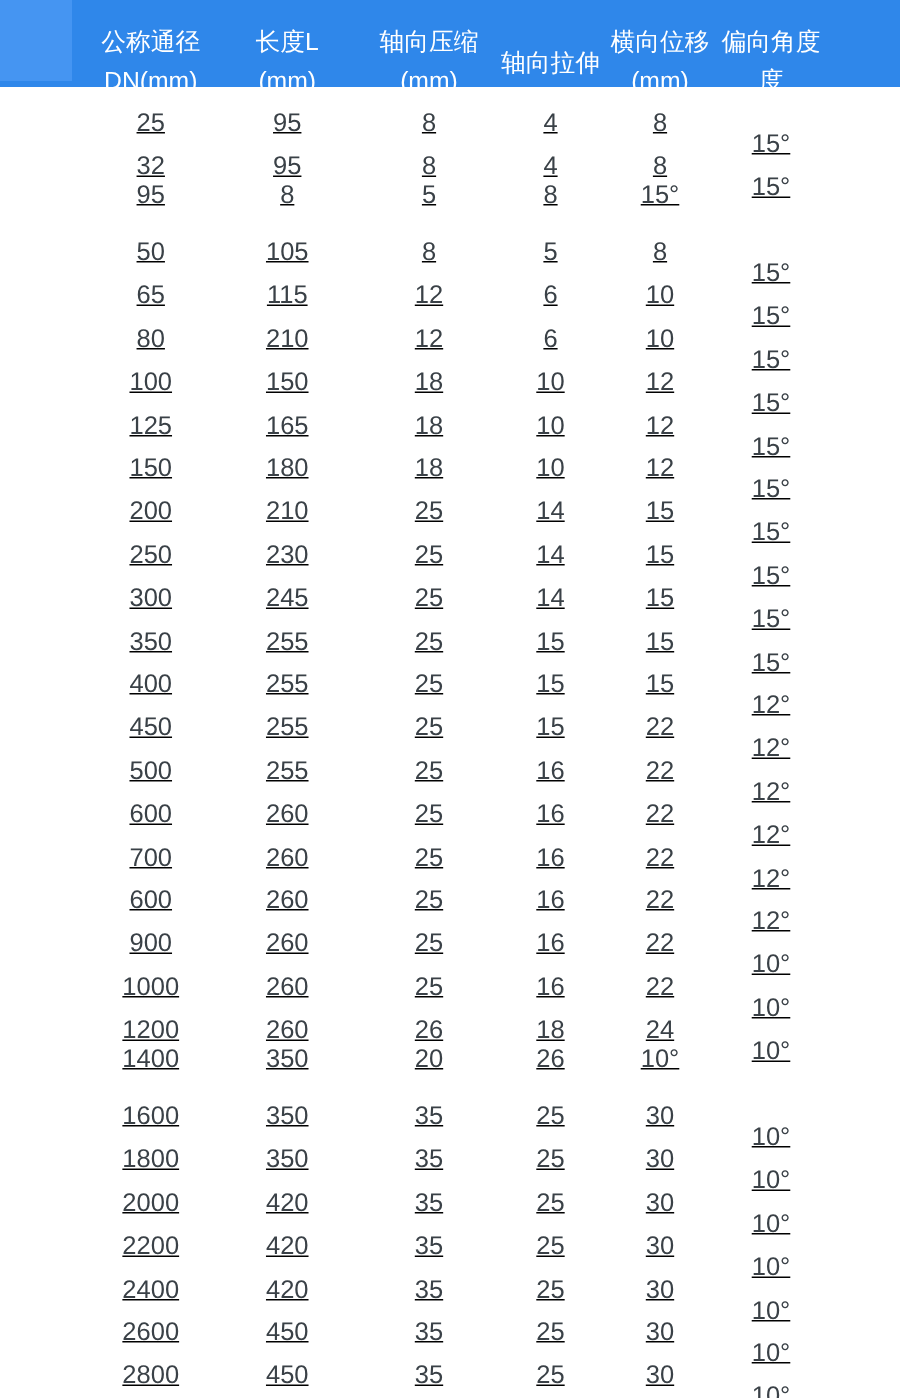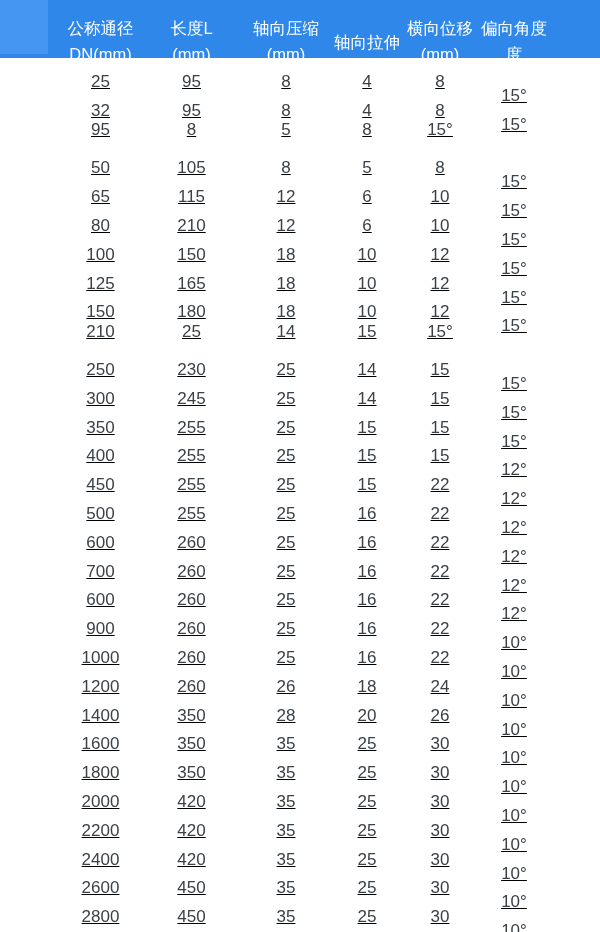--- a/index.html
+++ b/index.html
@@ -153,20 +153,21 @@
   </div>
       <div class="trow">
     <div class="tcell">150</div>
     <div class="tcell">180</div>
     <div class="tcell">18</div>
     <div class="tcell">10</div>
     <div class="tcell">12</div>
     <div class="tcell">15°</div>
   </div>
       <div class="trow">
+    <div class="tcell">200</div>
     <div class="tcell">210</div>
     <div class="tcell">25</div>
     <div class="tcell">14</div>
     <div class="tcell">15</div>
     <div class="tcell">15°</div>
   </div>
       <div class="trow">
     <div class="tcell">250</div>
     <div class="tcell">230</div>
     <div class="tcell">25</div>
@@ -258,21 +259,20 @@
     <div class="tcell">1200</div>
     <div class="tcell">260</div>
     <div class="tcell">26</div>
     <div class="tcell">18</div>
     <div class="tcell">24</div>
     <div class="tcell">10°</div>
   </div>
       <div class="trow">
     <div class="tcell">1400</div>
     <div class="tcell">350</div>
-    <div class="tcell">28</div>
     <div class="tcell">20</div>
     <div class="tcell">26</div>
     <div class="tcell">10°</div>
   </div>
       <div class="trow">
     <div class="tcell">1600</div>
     <div class="tcell">350</div>
     <div class="tcell">35</div>
     <div class="tcell">25</div>
     <div class="tcell">30</div>

